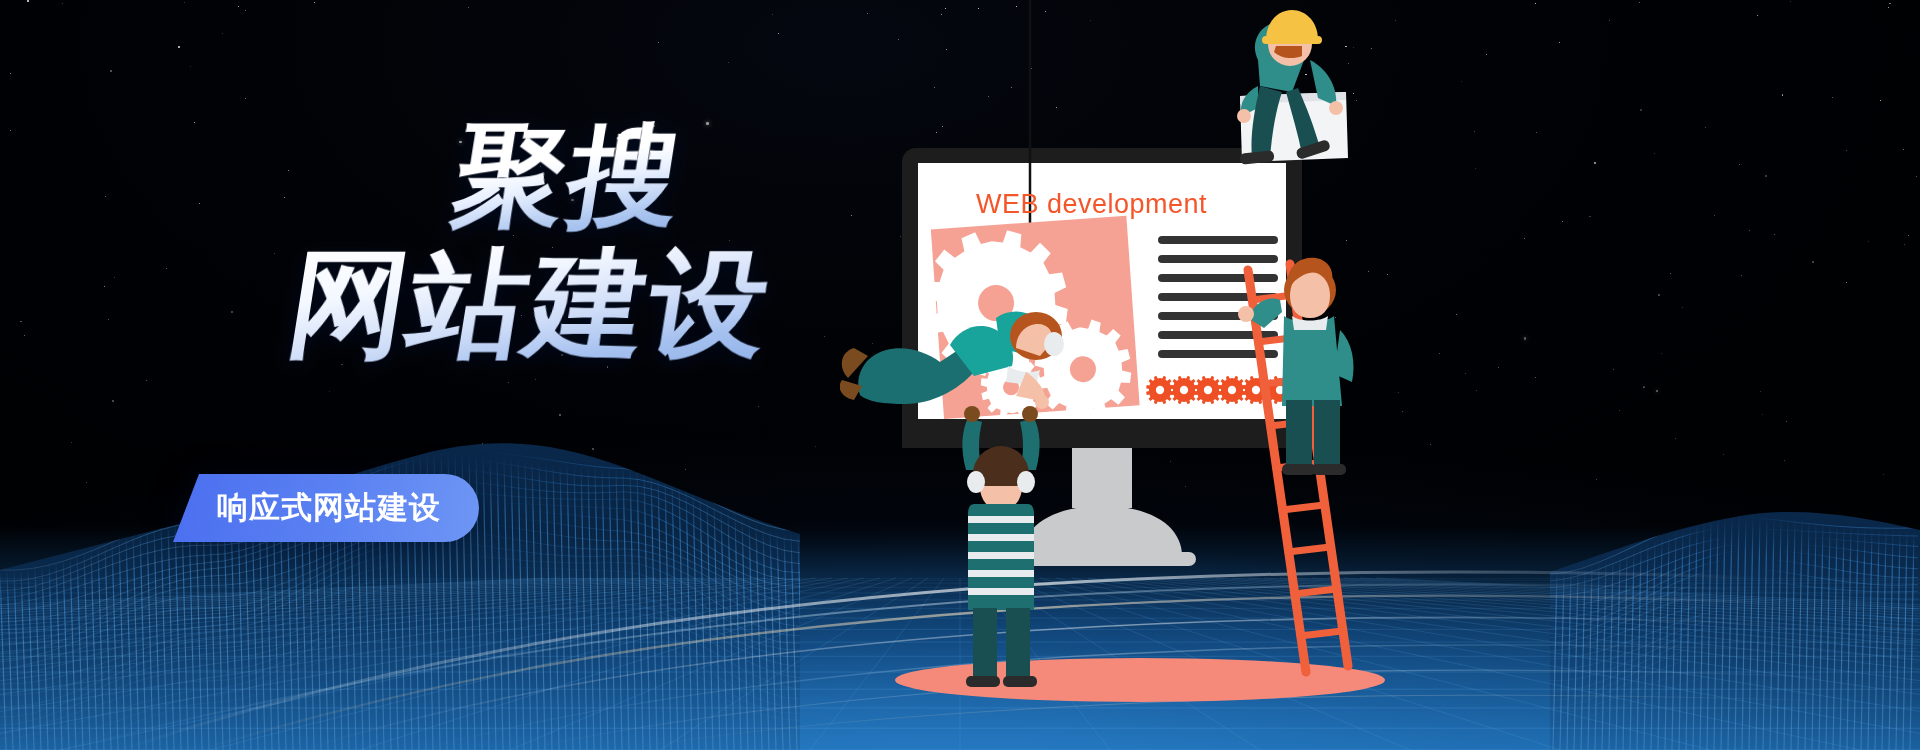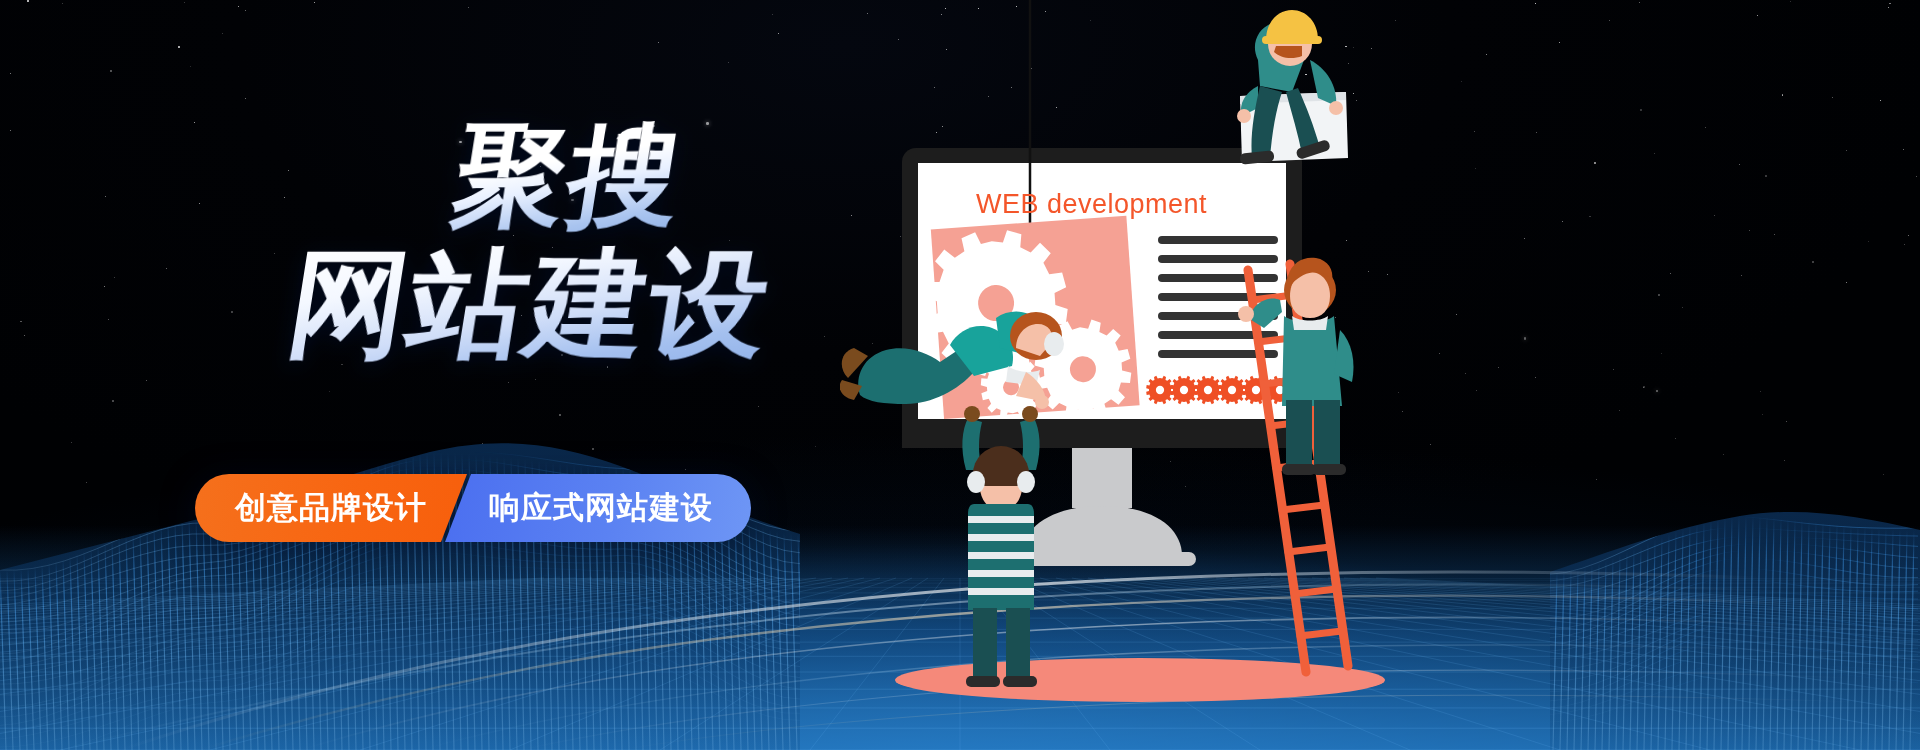--- a/index.html
+++ b/index.html
@@ -658,21 +658,20 @@
     </svg>
   </div>
 
   <div class="copy">
 
     <div class="title-line title-1">聚搜</div>
 
     <div class="title-line title-2">网站建设</div>
 
     <div class="tags">
-      <div class="tag tag-orange">创意品牌设计</div>
       <div class="tag tag-blue">响应式网站建设</div>
     </div>
 
   </div>
 
   <div class="illus">
     <svg width="620" height="750" viewBox="0 0 620 750">
 
       <ellipse cx="300" cy="680" rx="245" ry="22" fill="#f5897a"></ellipse>
 

